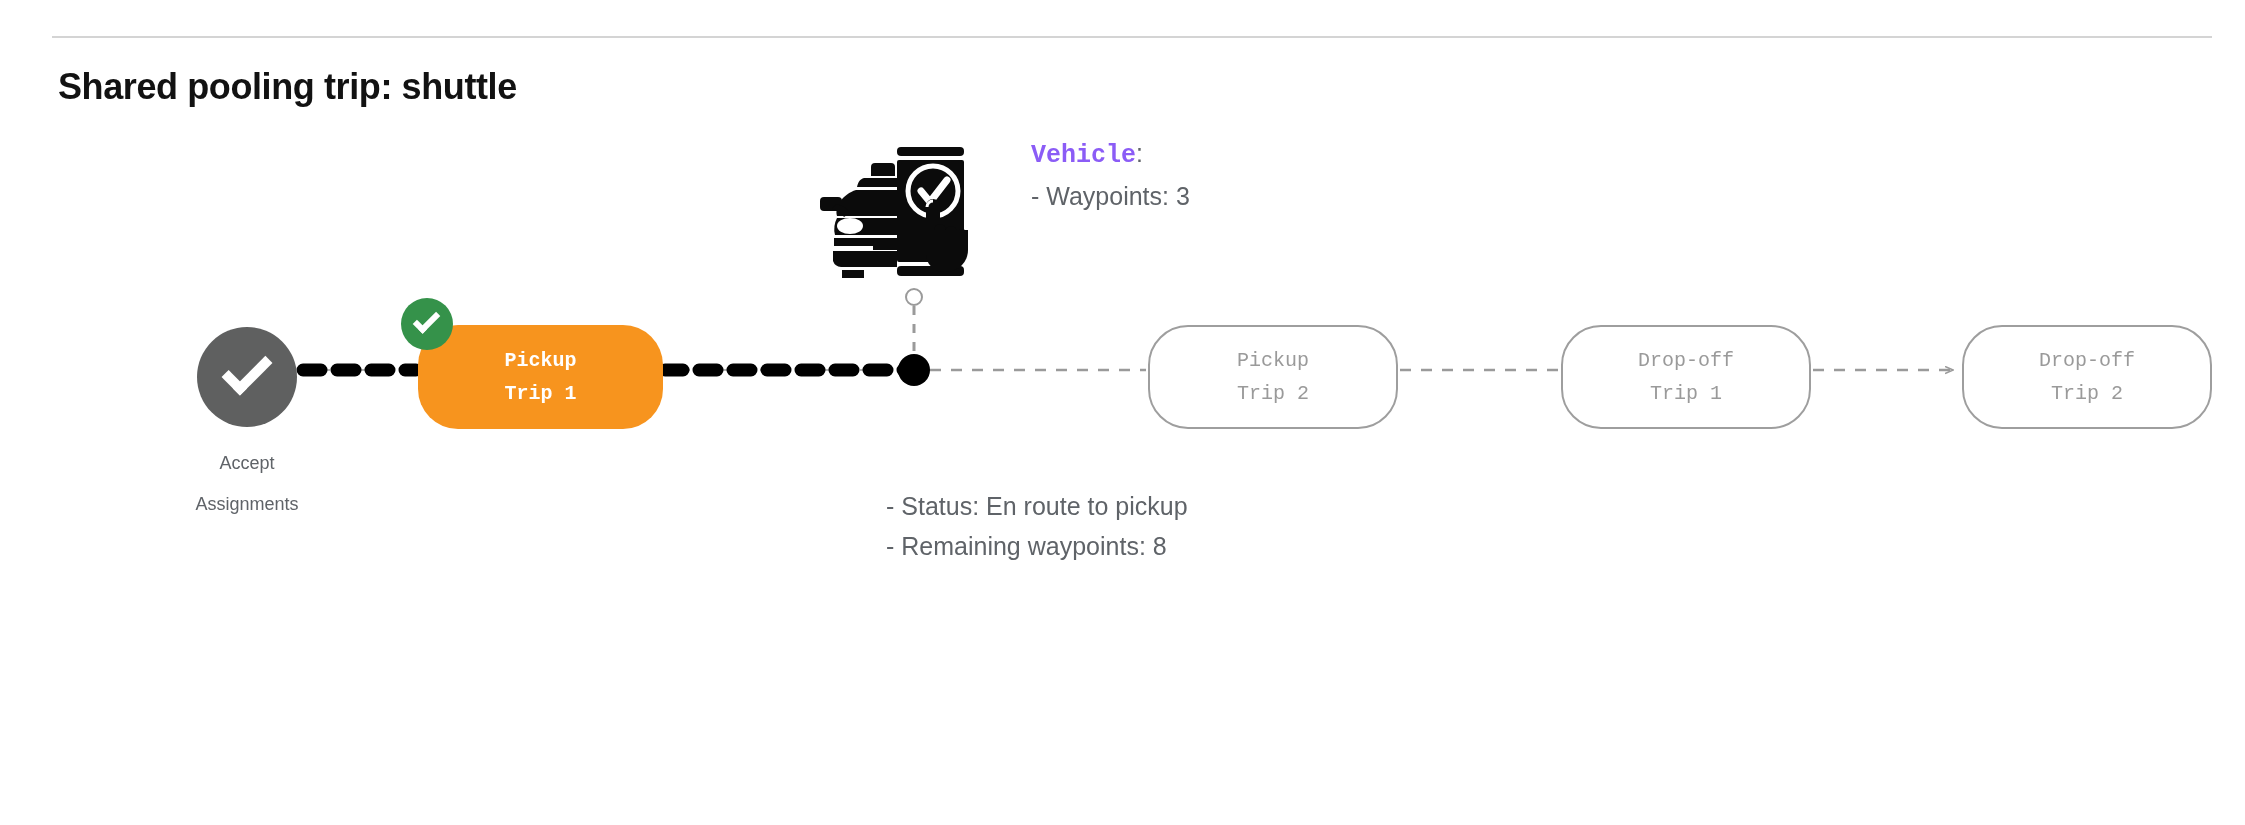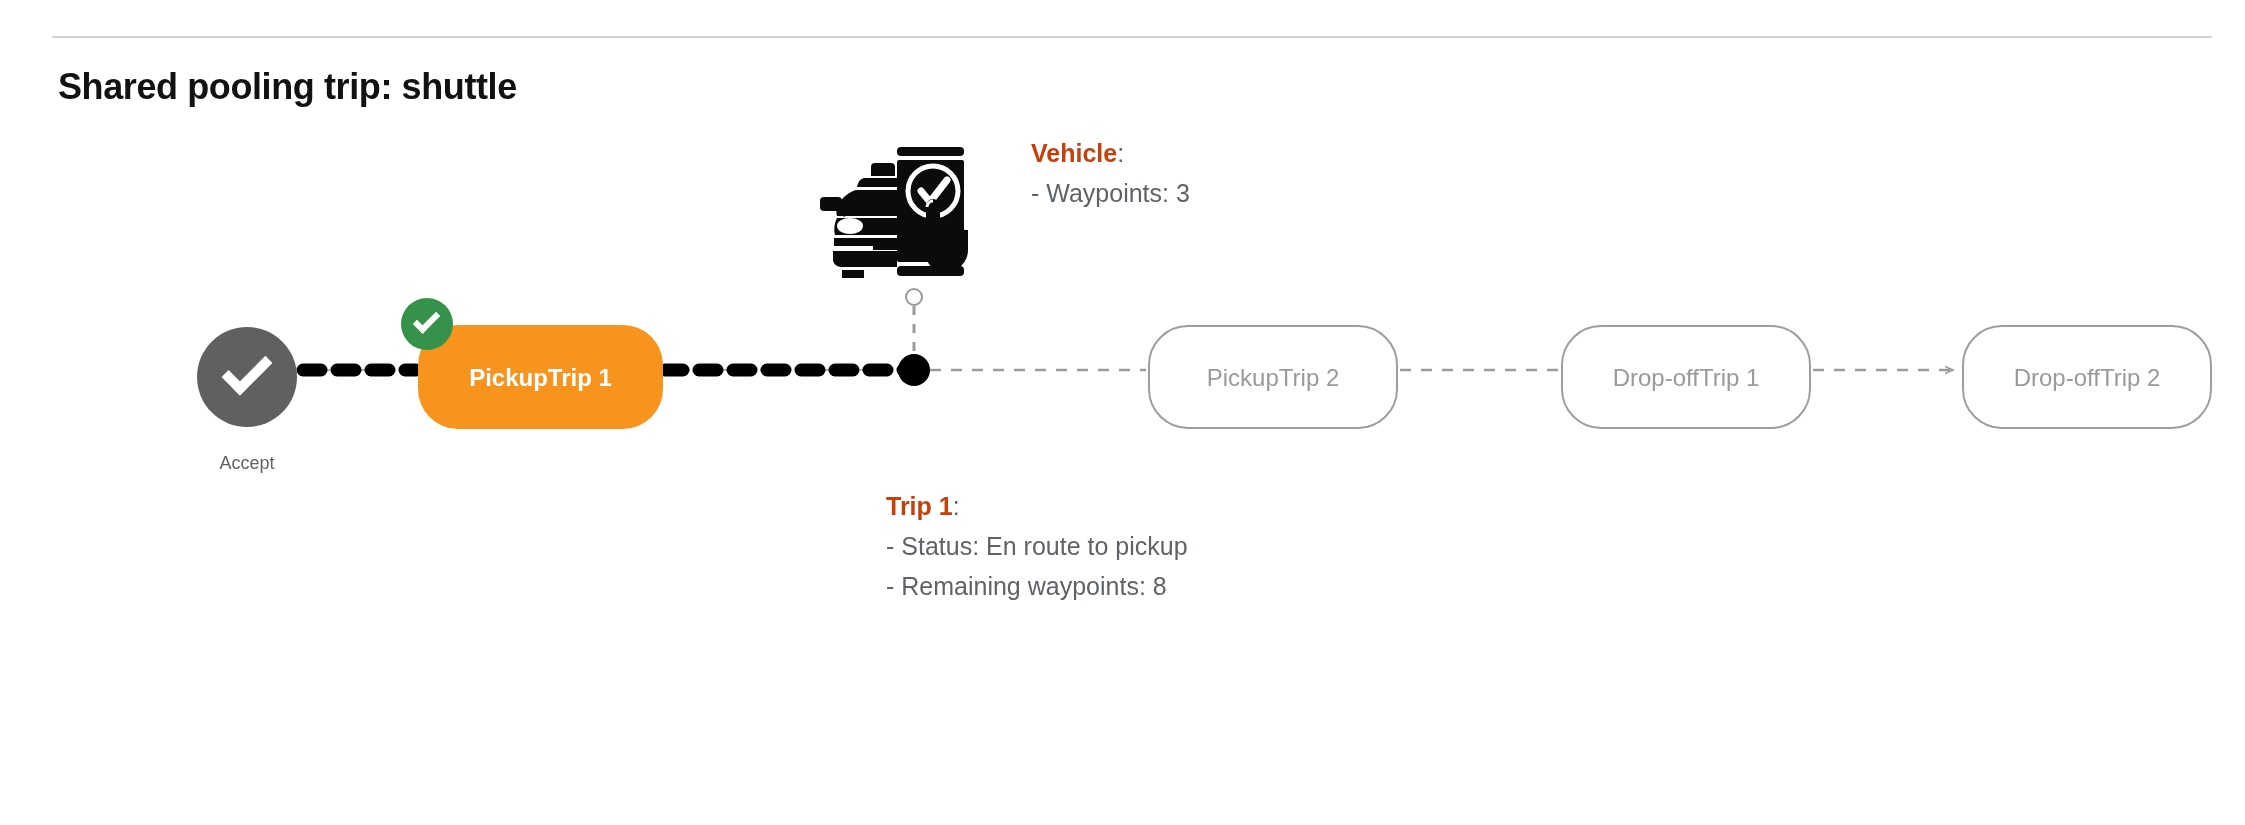--- a/index.html
+++ b/index.html
@@ -86,27 +86,28 @@
     line-height: 41px;
     color: #5f6368;
   }
 
   
   .pill {
     position: absolute;
     box-sizing: border-box;
     border-radius: 40px;
     display: flex;
-    flex-direction: row;
+    flex-direction: column;
     align-items: center;
     justify-content: center;
-    font-size: 24px;
+    font-size: 20px;
     line-height: 33px;
     text-align: center;
     white-space: nowrap;
+    font-family: Liberation Mono, monospace;
   }
   .pill.active {
     background: #f7941e;
     color: #ffffff;
     font-weight: bold;
   }
   .pill.pending {
     background: #ffffff;
     border: 2px solid #9e9e9e;
     color: #9a9a9a;
@@ -172,21 +173,21 @@
   }
 
   
   .info-block {
     position: absolute;
     font-size: 25px;
     line-height: 40px;
     color: #5f6368;
     white-space: nowrap;
   }
-  .info-block .hdr { font-weight: bold; color: #c2410c; }
+  .info-block .hdr { font-weight: bold; color: #8b5cf6; font-family: Liberation Mono, monospace; }
   #vehicle-info { left: 1031px; top: 133px; }
   #trip-info    { left: 886px;  top: 486px; }
 </style>
 </head>
 <body>
 
 <div id="stage">
 
   <div class="rule top"></div>
   <div class="rule bottom"></div>
@@ -213,20 +214,21 @@
       <line x1="930" y1="370" x2="1146" y2="370" stroke="#9a9a9a" stroke-width="2.5" stroke-dasharray="11 10"></line>
       <line x1="1400" y1="370" x2="1559" y2="370" stroke="#9a9a9a" stroke-width="2.5" stroke-dasharray="11 10"></line>
       <line x1="1813" y1="370" x2="1952" y2="370" stroke="#9a9a9a" stroke-width="2.5" stroke-dasharray="11 10" marker-end="url(#arrow-gray)"></line>
     </svg>
 
     <div class="start-node">
       <div class="tick"></div>
     </div>
     <div class="start-label">
       <div>Accept</div>
+      <div>Assignments</div>
     </div>
 
     <div class="pill active" id="pill-pickup-1">
       <span>Pickup</span>
       <span>Trip 1</span>
     </div>
 
     <div class="pill pending" id="pill-pickup-2">
       <span>Pickup</span>
       <span>Trip 2</span>
@@ -295,21 +297,18 @@
     </div>
 
     <div class="info-block" id="vehicle-info">
       <div>
         <span class="hdr">Vehicle</span><span>:</span>
       </div>
       <div>- Waypoints: 3</div>
     </div>
 
     <div class="info-block" id="trip-info">
-      <div>
-        <span class="hdr">Trip 1</span><span>:</span>
-      </div>
       <div>- Status:  En route to pickup</div>
       <div>- Remaining waypoints: 8</div>
     </div>
 
   </div>
 </div>
 
 </body></html>

